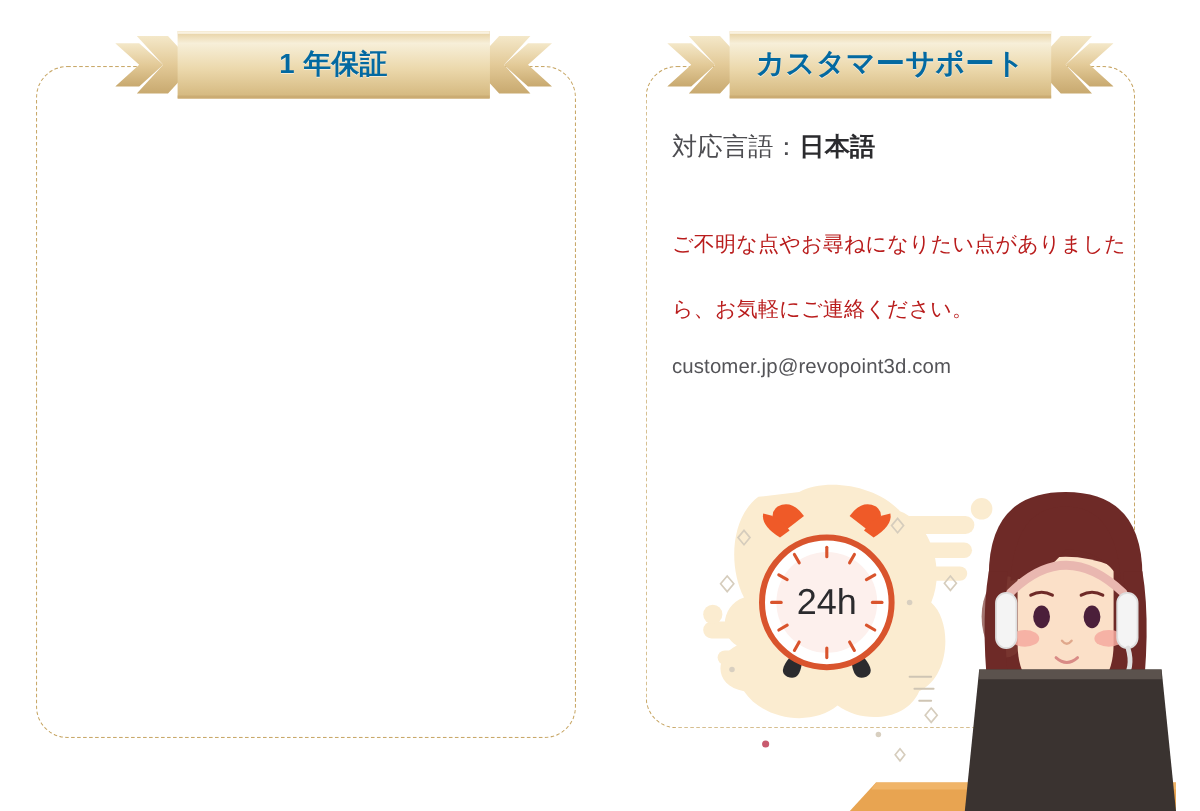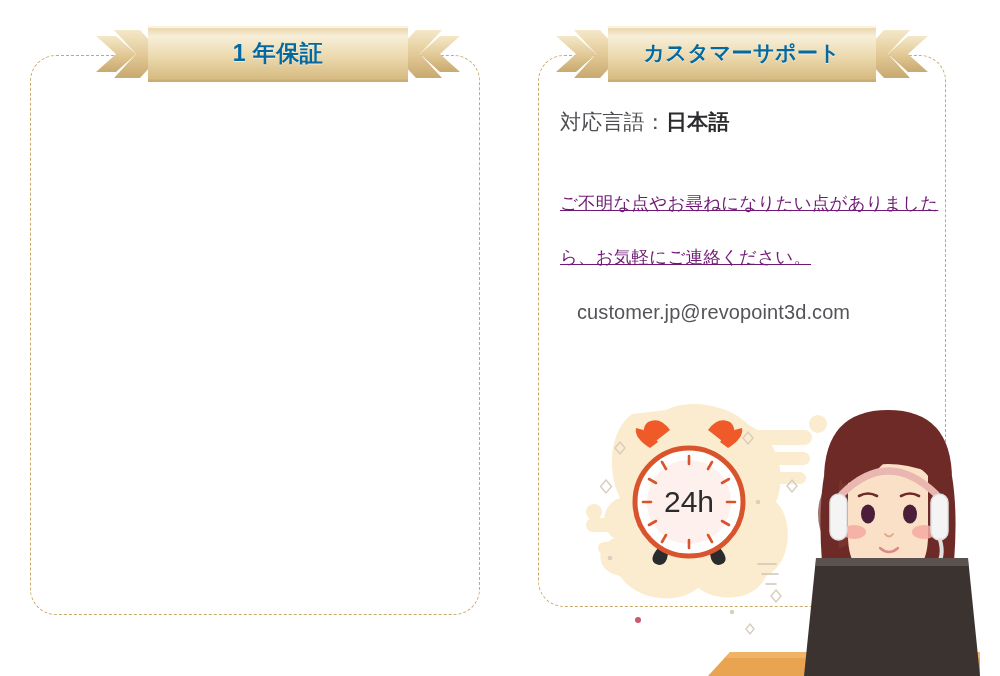--- a/index.html
+++ b/index.html
@@ -29,21 +29,21 @@
   #ribbon-support{left:556px;top:22px;width:372px;}
   .ribbon svg{display:block;width:100%;height:100%;}
   .ribbon .rtext{
     position:absolute;left:0;right:0;top:0;bottom:0;
     display:flex;align-items:center;justify-content:center;
     font-size:23px;font-weight:bold;color:#0369a1;
     letter-spacing:.5px;
     text-shadow:0 1px 0 rgba(255,255,255,.55);
     padding-bottom:2px;
   }
-  #ribbon-support .rtext{font-size:21px;}
+  #ribbon-support .rtext{font-size:24px;}
 
   
   .body-copy{position:absolute;color:#4d4d51;}
   #warranty-body{left:68px;top:104px;width:392px;}
   .para{
     font-size:17.5px;
     line-height:56px;
     margin:0 0 10px 0;
     color:#4d4d51;
     letter-spacing:.2px;
@@ -52,24 +52,24 @@
   #warranty-body .para:last-child{margin-bottom:0;}
 
   #support-body{position:absolute;left:560px;top:108px;width:382px;}
   .lang-line{
     font-size:21px;color:#4d4d51;margin:0 0 40px 0;
     letter-spacing:.2px;
   }
   .lang-line b{color:#2b2b2e;font-weight:bold;}
   .support-para{
     font-size:17.5px;line-height:54px;margin:0 0 12px 0;
-    color:#701a75;letter-spacing:.2px;text-decoration:underline;
+    color:#b91c1c;letter-spacing:.2px;
   }
   .email{
-    font-size:20px;color:#545458;margin:17px;letter-spacing:.1px;
+    font-size:17px;color:#545458;margin:0;letter-spacing:.1px;
   }
 
   
   #illustration{position:absolute;left:580px;top:352px;width:400px;height:324px;}
   #illustration svg{display:block;width:100%;height:100%;}
 </style>
 </head>
 <body>
 
 <div class="stage">

